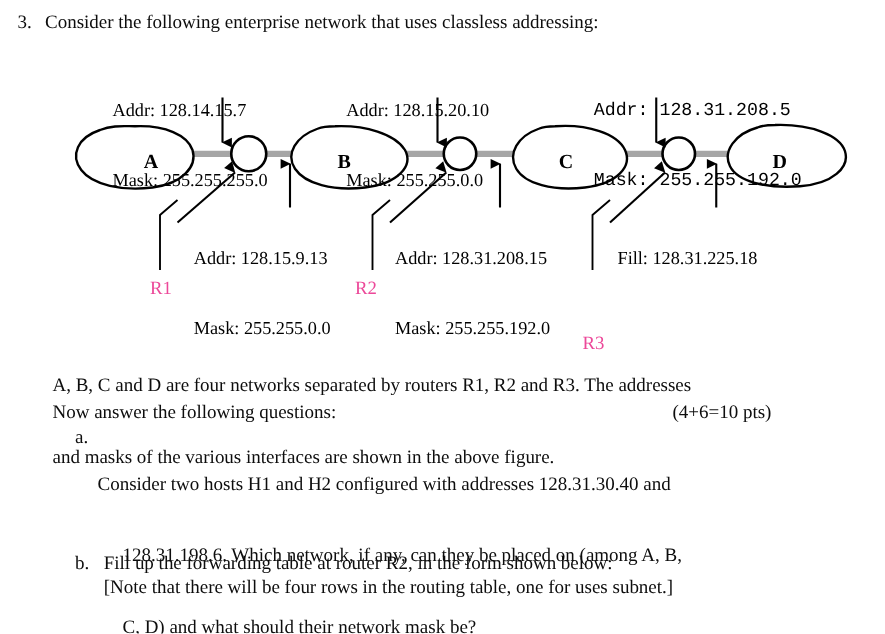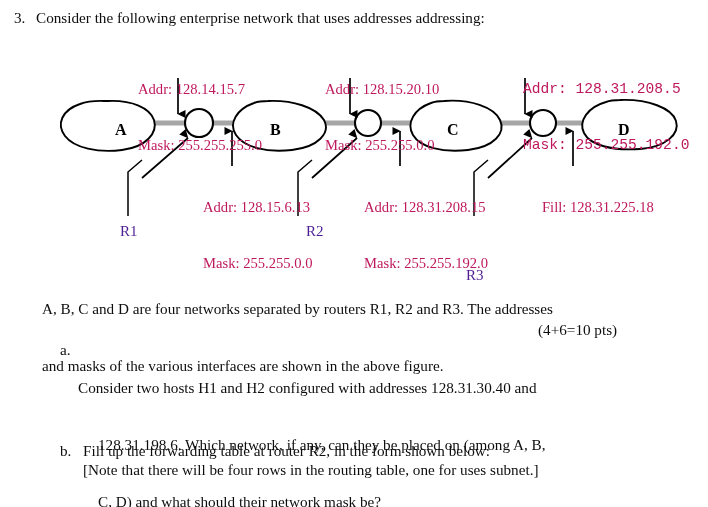--- a/index.html
+++ b/index.html
@@ -37,75 +37,74 @@
     left: 0; top: 0;
     width: 708px; height: 260px;
   }
   #diagram svg { display: block; }
 
   .diag-label {
     position: absolute;
     font-size: 14.6px;
     line-height: 18.5px;
     white-space: pre;
-    color: #be185d;
-    margin-left: 48px;
+    color: #000000;
   }
   .node-letter {
     position: absolute;
     font-size: 16px;
     font-weight: bold;
     color: #000;
   }
   .router-label {
     position: absolute;
     font-size: 15px;
-    color: #4c1d95;
+    color: #ec4899;
   }
 
   
   #if-top-0 { left: 90px;  top: 43px; }
   #if-top-1 { left: 277px; top: 43px; }
   #if-top-2 { left: 475px; top: 43px; font-family: Liberation Mono, monospace; }
 
   
   #if-bot-0 { left: 155px; top: 161px; }
   #if-bot-1 { left: 316px; top: 161px; }
   #if-bot-2 { left: 494px; top: 161px; }
 
   
   #cloud-letter-0 { left: 115px; top: 121px; }
   #cloud-letter-1 { left: 270px; top: 121px; }
   #cloud-letter-2 { left: 447px; top: 121px; }
   #cloud-letter-3 { left: 618px; top: 121px; }
 
   
   #router-name-0 { left: 120px; top: 223px; }
-  #router-name-1 { left: 306px; top: 223px; }
+  #router-name-1 { left: 284px; top: 223px; }
   #router-name-2 { left: 466px; top: 223px; margin-top: 44px; }
 
   
   #para-desc { left: 42px; top: 261px; }
   #qline { left: 42px; top: 320px; }
   #pts { left: 538px; top: 320px; }
 
   #qa-letter { left: 60px; top: 340px; }
   #qa-text { left: 78px; top: 340px; }
 
   #qb-letter { left: 60px; top: 441px; }
   #qb-text { left: 83px; top: 441px; }
   #qb-note { left: 83px; top: 460px; }
 </style>
 </head>
 <body>
 
 <div id="page">
 
   <div class="txt qnum" id="intro-num">3.</div>
-  <div class="txt" id="intro-text">Consider the following enterprise network that uses addresses addressing:</div>
+  <div class="txt" id="intro-text">Consider the following enterprise network that uses classless addressing:</div>
 
   <div id="diagram">
     <svg width="708" height="260" viewBox="0 0 708 260" xmlns="http://www.w3.org/2000/svg">
       <defs>
         <marker id="arrowDown" markerWidth="9" markerHeight="9" refX="4.5" refY="8" orient="auto" markerUnits="userSpaceOnUse">
           <path d="M0.6,0.5 L4.5,8.6 L8.4,0.5 Z" fill="#000000"></path>
         </marker>
         <marker id="arrowUp" markerWidth="9" markerHeight="9" refX="4.5" refY="8" orient="auto" markerUnits="userSpaceOnUse">
           <path d="M0.6,0.5 L4.5,8.6 L8.4,0.5 Z" fill="#000000"></path>
         </marker>
@@ -176,41 +175,42 @@
     <div class="diag-label" id="if-top-1">
       <div>Addr: 128.15.20.10</div>
       <div>Mask: 255.255.0.0</div>
     </div>
     <div class="diag-label" id="if-top-2">
       <div>Addr: 128.31.208.5</div>
       <div>Mask: 255.255.192.0</div>
     </div>
 
     <div class="diag-label" id="if-bot-0">
-      <div>Addr: 128.15.6.13</div>
+      <div>Addr: 128.15.9.13</div>
       <div>Mask: 255.255.0.0</div>
     </div>
     <div class="diag-label" id="if-bot-1">
       <div>Addr: 128.31.208.15</div>
       <div>Mask: 255.255.192.0</div>
     </div>
     <div class="diag-label" id="if-bot-2">
       <div>Fill: 128.31.225.18</div>
     </div>
 
     <div class="router-label" id="router-name-0">R1</div>
     <div class="router-label" id="router-name-1">R2</div>
     <div class="router-label" id="router-name-2">R3</div>
   </div>
 
   <div class="txt" id="para-desc">
     <div>A, B, C and D are four networks separated by routers R1, R2 and R3. The addresses</div>
     <div>and masks of the various interfaces are shown in the above figure.</div>
   </div>
 
+  <div class="txt" id="qline">Now answer the following questions:</div>
   <div class="txt" id="pts">(4+6=10 pts)</div>
 
   <div class="txt" id="qa-letter">a.</div>
   <div class="txt" id="qa-text">
     <div>Consider two hosts H1 and H2 configured with addresses 128.31.30.40 and</div>
     <div style="margin-left:20px">128.31.198.6. Which network, if any, can they be placed on (among A, B,</div>
     <div style="margin-left:20px">C, D) and what should their network mask be?</div>
   </div>
 
   <div class="txt" id="qb-letter">b.</div>

